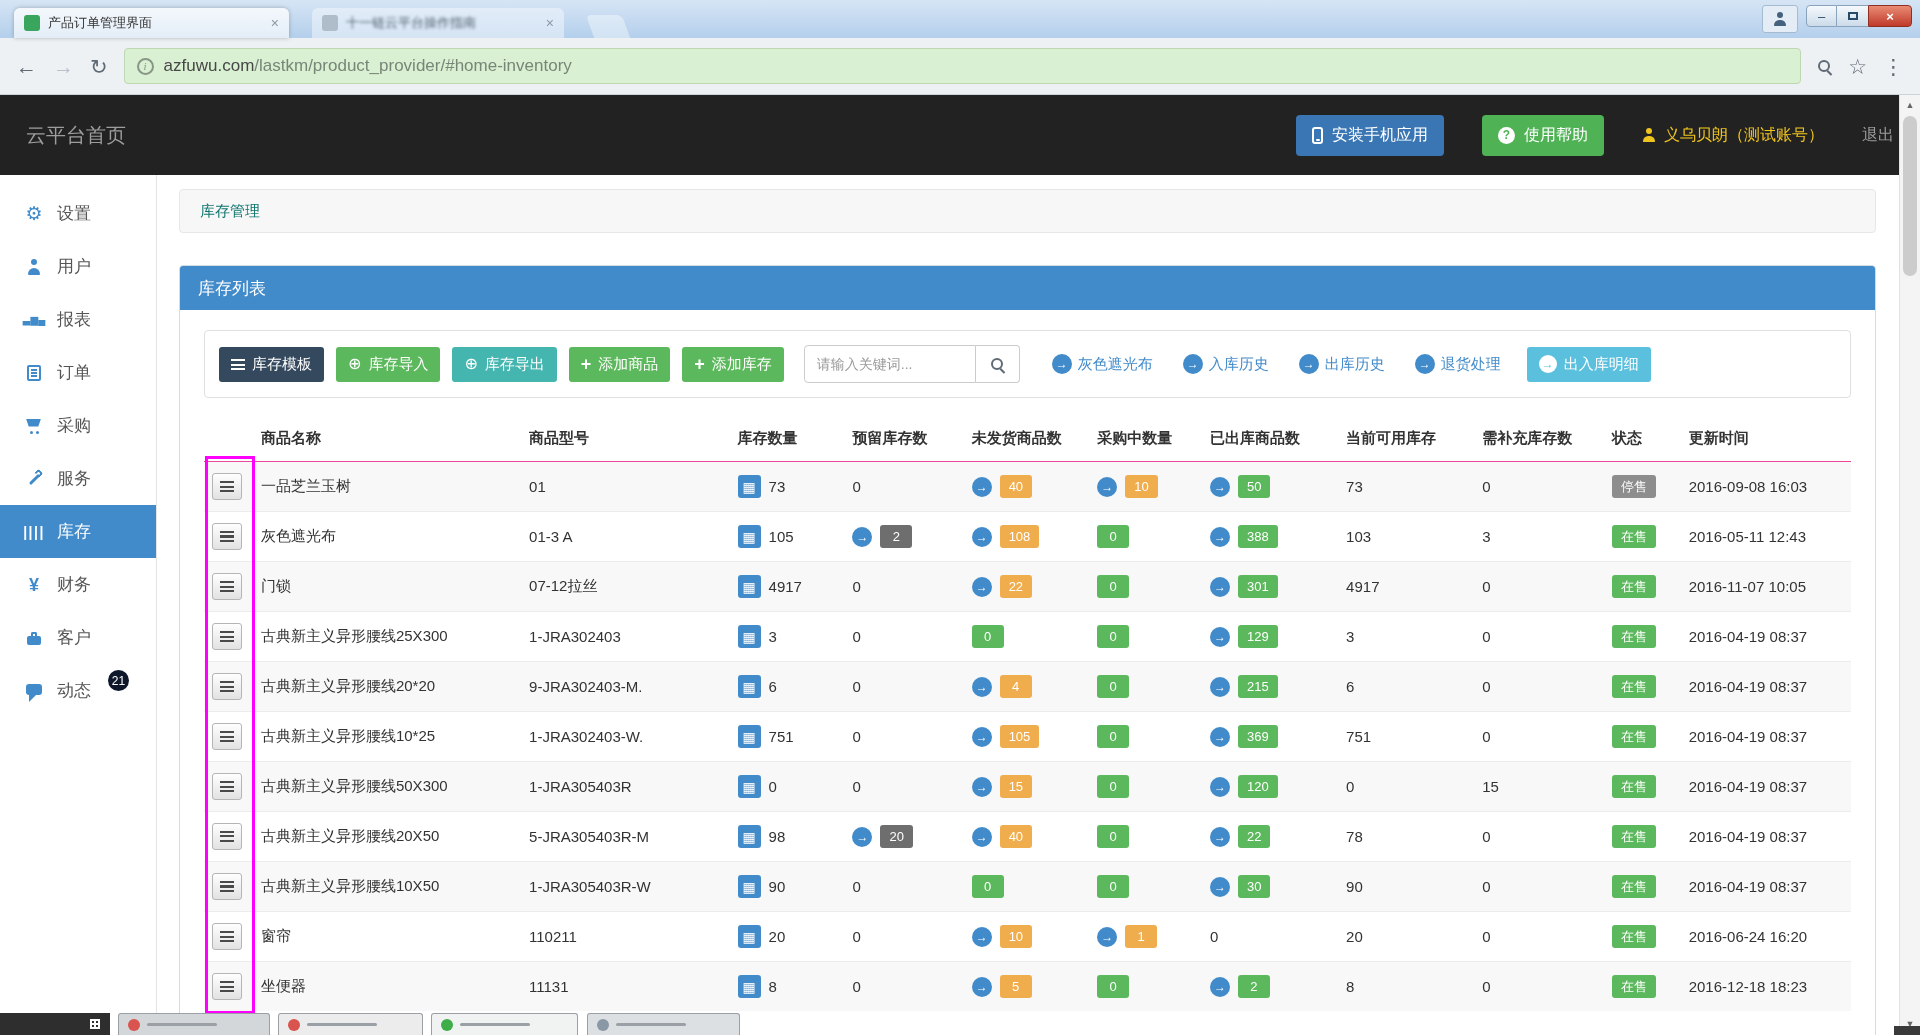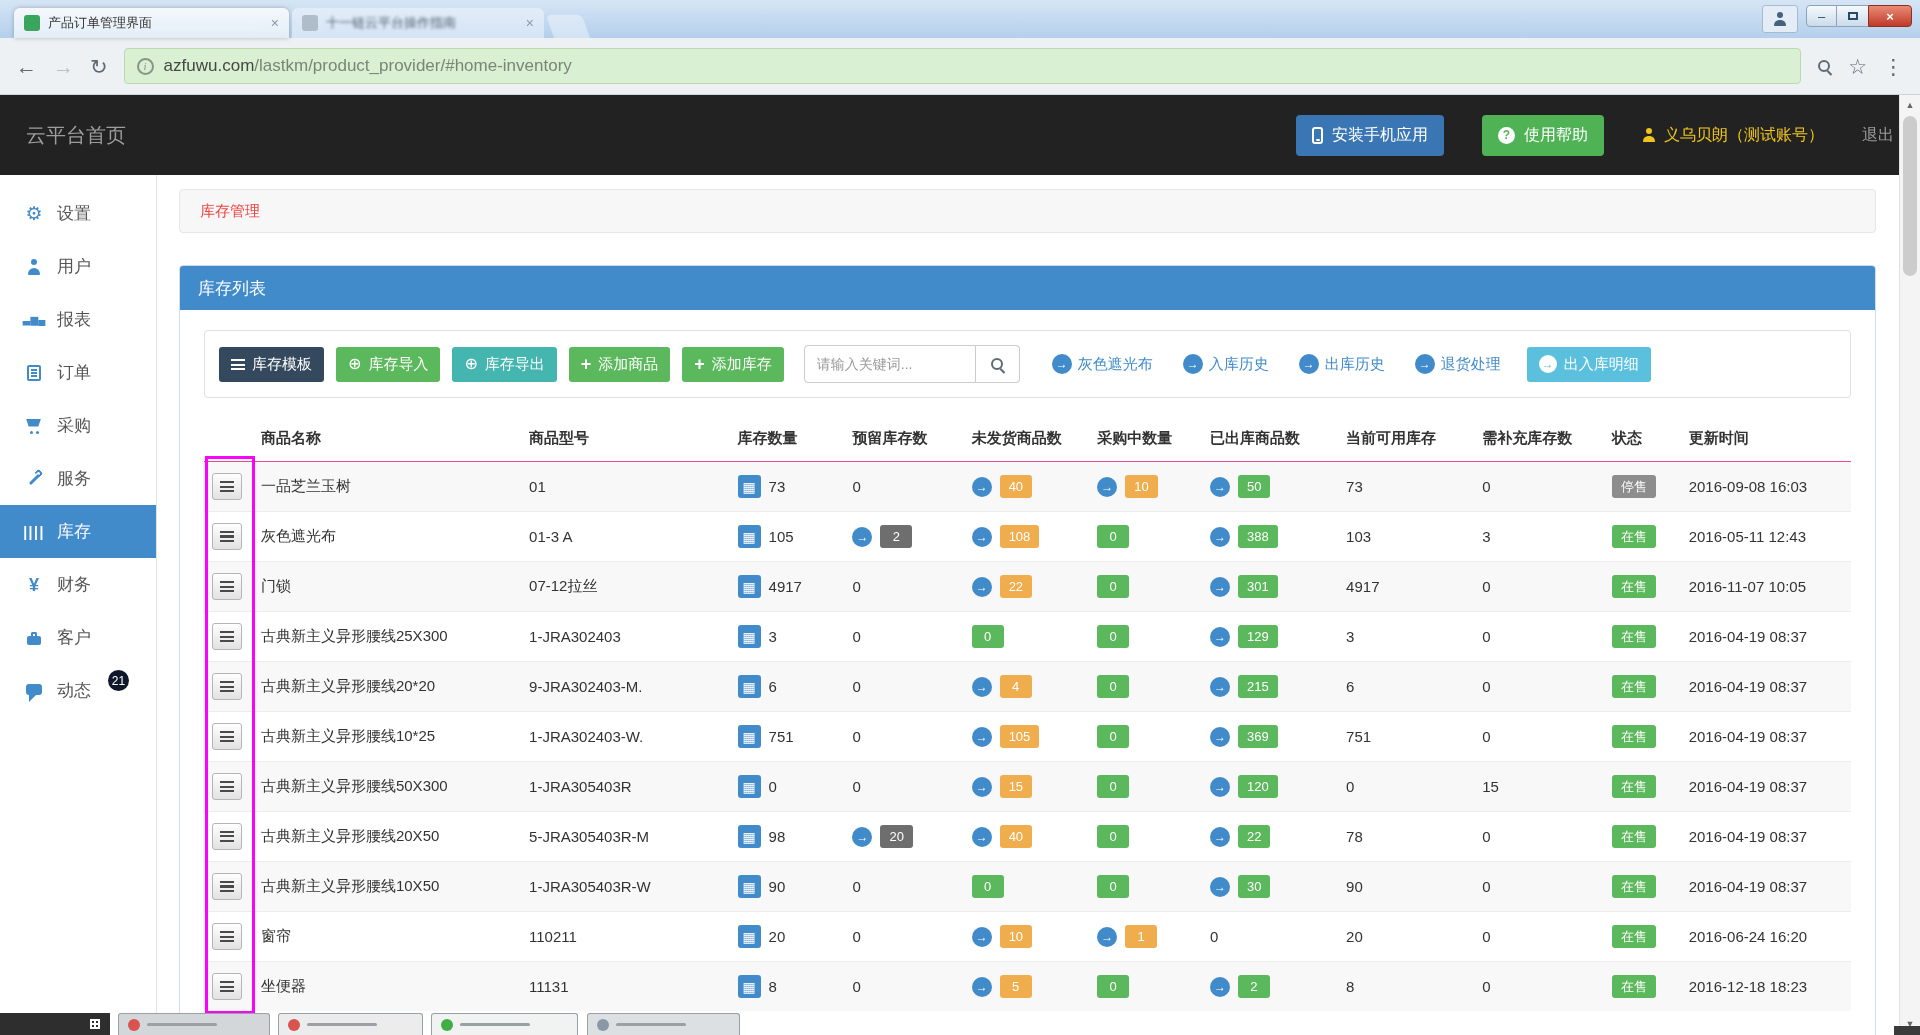--- a/index.html
+++ b/index.html
@@ -1,20 +1,20 @@
 <!DOCTYPE html>
 <html><head>
 <meta charset="utf-8">
 <style>
   html,body{margin:0;padding:0;background:#888;}
   .screen{position:relative;width:1920px;height:1035px;overflow:hidden;background:#fff;
           font-family:"Liberation Sans","DejaVu Sans",sans-serif;-webkit-font-smoothing:antialiased;}
 
   
-  .titlebar{height:38px;background:linear-gradient(#d6e5f5,#b4cfec);display:flex;align-items:flex-end;padding-left:14px;position:relative;}
+  .titlebar{height:38px;background:linear-gradient(#d6e5f5,#b4cfec);display:flex;align-items:flex-end;padding-left:14px;position:relative;gap:20px;}
   .tab{height:30px;display:flex;align-items:center;gap:8px;padding:0 10px;border-radius:6px 6px 0 0;box-sizing:border-box;}
   .tab.active{width:275px;background:linear-gradient(#f4f8fc,#e3edf7);box-shadow:0 0 4px rgba(0,0,0,.25);}
   .tab.inactive{width:252px;background:rgba(240,246,252,.55);margin-left:3px;}
   .favicon{width:16px;height:16px;border-radius:3px;background:#3aa55d;flex-shrink:0;}
   .favicon.gray{background:#aebdc9;}
   .tab-title{font-size:13px;color:#333;flex:1;white-space:nowrap;overflow:hidden;}
   .tab-title.dim{color:#51636f;filter:blur(1.6px);}
   .tab-close{color:#8d99a3;font-size:14px;line-height:1;}
   .newtab{width:36px;height:23px;background:rgba(246,250,253,.45);margin-left:6px;border-radius:5px 5px 0 0;transform:skewX(20deg);}
   .win-controls{position:absolute;right:8px;top:5px;display:flex;align-items:flex-start;gap:8px;}
@@ -81,21 +81,21 @@
   .wrench-icon::after{content:"";position:absolute;left:11px;top:0;width:7px;height:7px;border:2px solid currentColor;border-radius:50%;border-bottom-color:transparent;transform:rotate(45deg);box-sizing:border-box;}
   .inventory-icon::before{content:"||||";font-weight:bold;letter-spacing:1.5px;font-size:14px;line-height:1;}
   .finance-icon::before{content:"¥";font-weight:bold;font-size:18px;line-height:1;}
   .customer-icon::before{content:"";position:absolute;left:3px;top:7px;width:14px;height:9px;background:currentColor;border-radius:2px;}
   .customer-icon::after{content:"";position:absolute;left:7px;top:3px;width:6px;height:5px;border:2px solid currentColor;border-bottom:none;border-radius:2px 2px 0 0;box-sizing:border-box;}
   .comment-icon::before{content:"";position:absolute;left:2px;top:2px;width:16px;height:11px;background:currentColor;border-radius:3px;}
   .comment-icon::after{content:"";position:absolute;left:5px;top:12px;width:0;height:0;border:4px solid transparent;border-top-color:currentColor;border-left-color:currentColor;}
 
   
   .main{flex:1;padding:14px 44px 0 22px;min-width:0;}
-  .breadcrumb{height:44px;background:#f7f7f7;border:1px solid #e7e7e7;border-radius:4px;display:flex;align-items:center;padding:9px 20px;font-size:15px;color:#ef4444;box-sizing:border-box;}
+  .breadcrumb{height:44px;background:#f7f7f7;border:1px solid #e7e7e7;border-radius:4px;display:flex;align-items:center;padding:9px 20px;font-size:15px;color:#0f766e;box-sizing:border-box;}
   .panel{margin-top:32px;border:1px solid #cfdde9;border-radius:4px;}
   .panel-heading{height:44px;background:#428bca;border-radius:3px 3px 0 0;display:flex;align-items:center;padding:0 18px;color:#fff;font-size:17px;}
   .panel-body{background:#fff;padding:20px 24px 40px;position:relative;}
 
   .toolbar-box{border:1px solid #e0e0e0;border-radius:4px;padding:14px;display:flex;align-items:center;gap:12px;flex-wrap:nowrap;}
   .btn{display:inline-flex;align-items:center;gap:7px;border:none;border-radius:3px;color:#fff;font-size:15px;padding:8px 12px;font-family:inherit;white-space:nowrap;cursor:pointer;}
   .btn.detail{background:#5bc0de;margin-left:14px;}
   .bic{display:inline-flex;align-items:center;justify-content:center;color:#fff;}
   .list-icon{width:14px;height:11px;background:repeating-linear-gradient(to bottom,#fff 0 2px,transparent 2px 4.5px);}
   .plus-circle-icon::before{content:"⊕";font-size:16px;line-height:1;}

